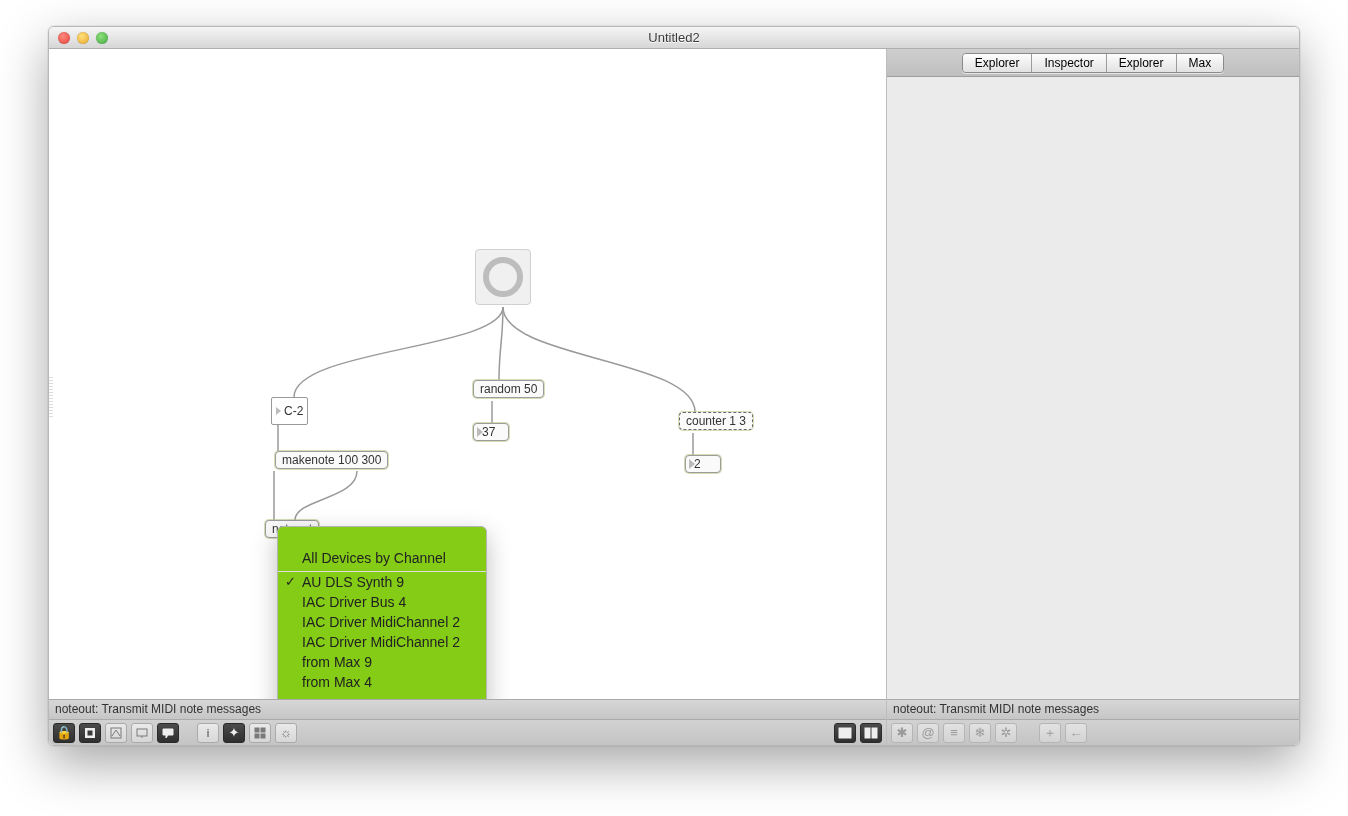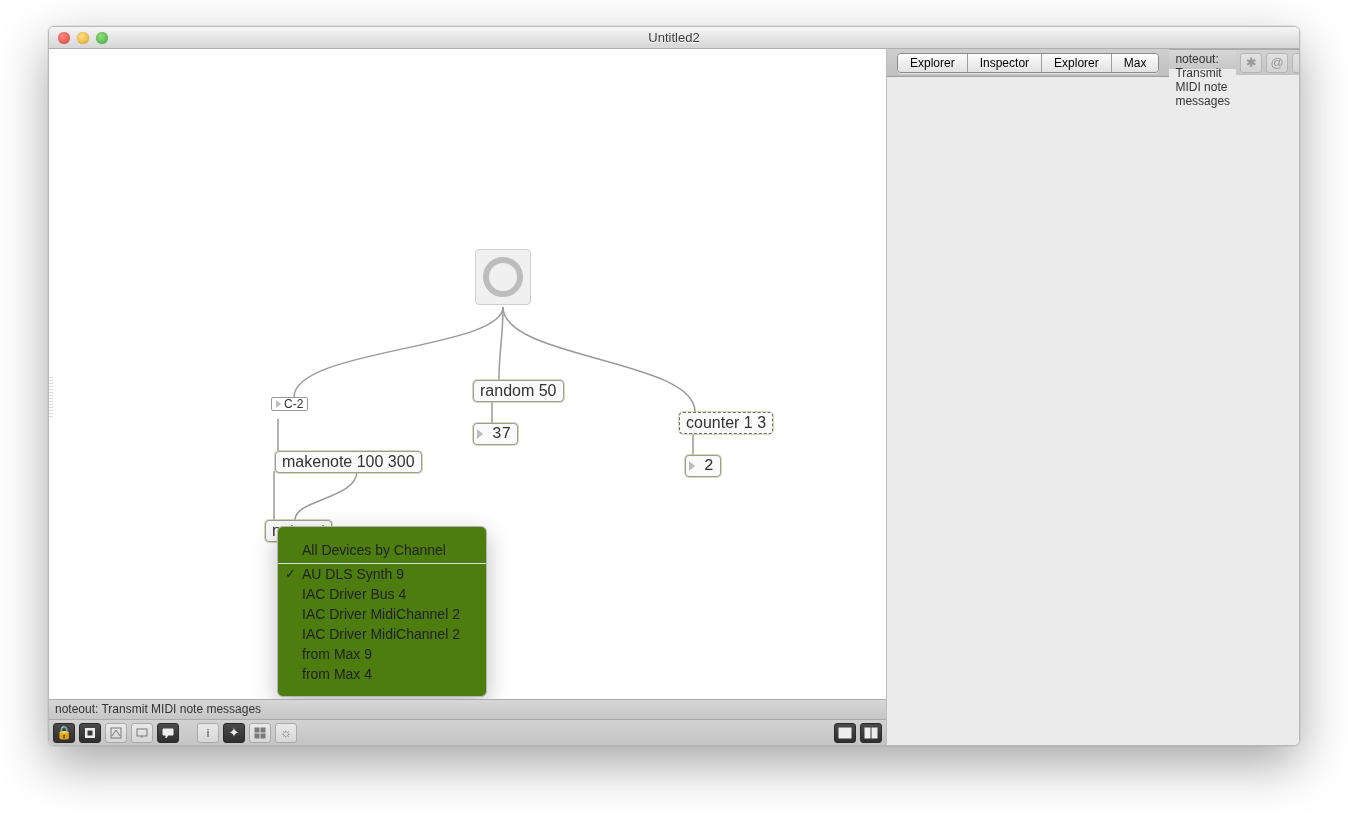--- a/index.html
+++ b/index.html
@@ -67,21 +67,21 @@
   }
   .canvas {
     position: absolute;
     left:0; right:0; top:0; bottom:46px;
   }
   .side-panel {
     width: 413px;
     background: #ebebeb;
     border-left: 1px solid #bdbdbd;
     display: flex;
-    flex-direction: row;
+    flex-direction: column;
   }
   .tabs-row {
     height: 28px;
     background: linear-gradient(#cfcfcf,#bfbfbf);
     border-bottom: 1px solid #9e9e9e;
     display: flex;
     align-items: center;
     padding: 0 10px;
   }
   .tab-group {
@@ -156,32 +156,31 @@
   .bang-btn .ring {
     width:40px; height:40px; border-radius:50%;
     border:6px solid #bdbdbd;
   }
   .obj-box, .num-box, .msg-box {
     position:absolute;
     background:#fafafa;
     border:1px solid #9c9c9c;
     border-radius:4px;
     padding:1px 6px;
-    font-size:16px;
+    font-size:12px;
     color:#333;
     box-shadow: 0 0 0 1px rgba(180,200,130,0.6);
     white-space:nowrap;
   }
   .obj-dashed {
     border:1px dashed #6a6a6a;
   }
   .num-box {
-    padding-left:18px;
+    padding-left:8px;
     min-width:36px;
-    font-family:Liberation Mono, monospace;
   }
   .num-box::before {
     content:""; position:absolute; left:3px; top:50%; transform:translateY(-50%);
     border-left:6px solid #bbb; border-top:5px solid transparent; border-bottom:5px solid transparent;
   }
   .kslider {
     position:absolute;
     background:#fff;
     border:1px solid #999;
     border-radius:2px;
@@ -194,27 +193,27 @@
     content:""; margin-right:3px;
     border-left:5px solid #bbb; border-top:4px solid transparent; border-bottom:4px solid transparent;
   }
 
   svg.patch-cords { position:absolute; left:0; top:0; width:100%; height:100%; pointer-events:none; }
   svg.patch-cords path { stroke:#9a9a9a; stroke-width:1.5; fill:none; }
 
   
   .context-menu {
     position:absolute;
-    background:#4d7c0f;
+    background:#84cc16;
     border:1px solid #b5b5b5;
     border-radius:6px;
     box-shadow: 0 8px 24px rgba(0,0,0,0.25);
     font-size:14px;
     color:#222;
-    padding:12px 0;
+    padding:20px 0;
     min-width:210px;
   }
   .menu-header {
     padding: 3px 16px 5px 24px;
     border-bottom:1px solid #ddd;
     color:#222;
   }
   .menu-item {
     padding: 2px 16px 2px 24px;
     position:relative;
@@ -260,21 +259,21 @@
 
           <path d="M443,352 L443,374"></path>
 
           <path d="M644,384 L644,406"></path>
         </svg>
 
         <div class="bang-btn" style="left:426px; top:200px;">
           <div class="ring"></div>
         </div>
 
-        <div class="kslider" style="left:222px; top:348px; height:14px;">
+        <div class="kslider" style="left:222px; top:348px; height:28px;">
           <span>C-2</span>
         </div>
 
         <div class="obj-box" style="left:216px; top:402px;margin-left:10px;">
           <span>makenote 100 300</span>
         </div>
 
         <div class="obj-box" style="left:216px; top:471px;">
           <span>noteout</span>
         </div>

